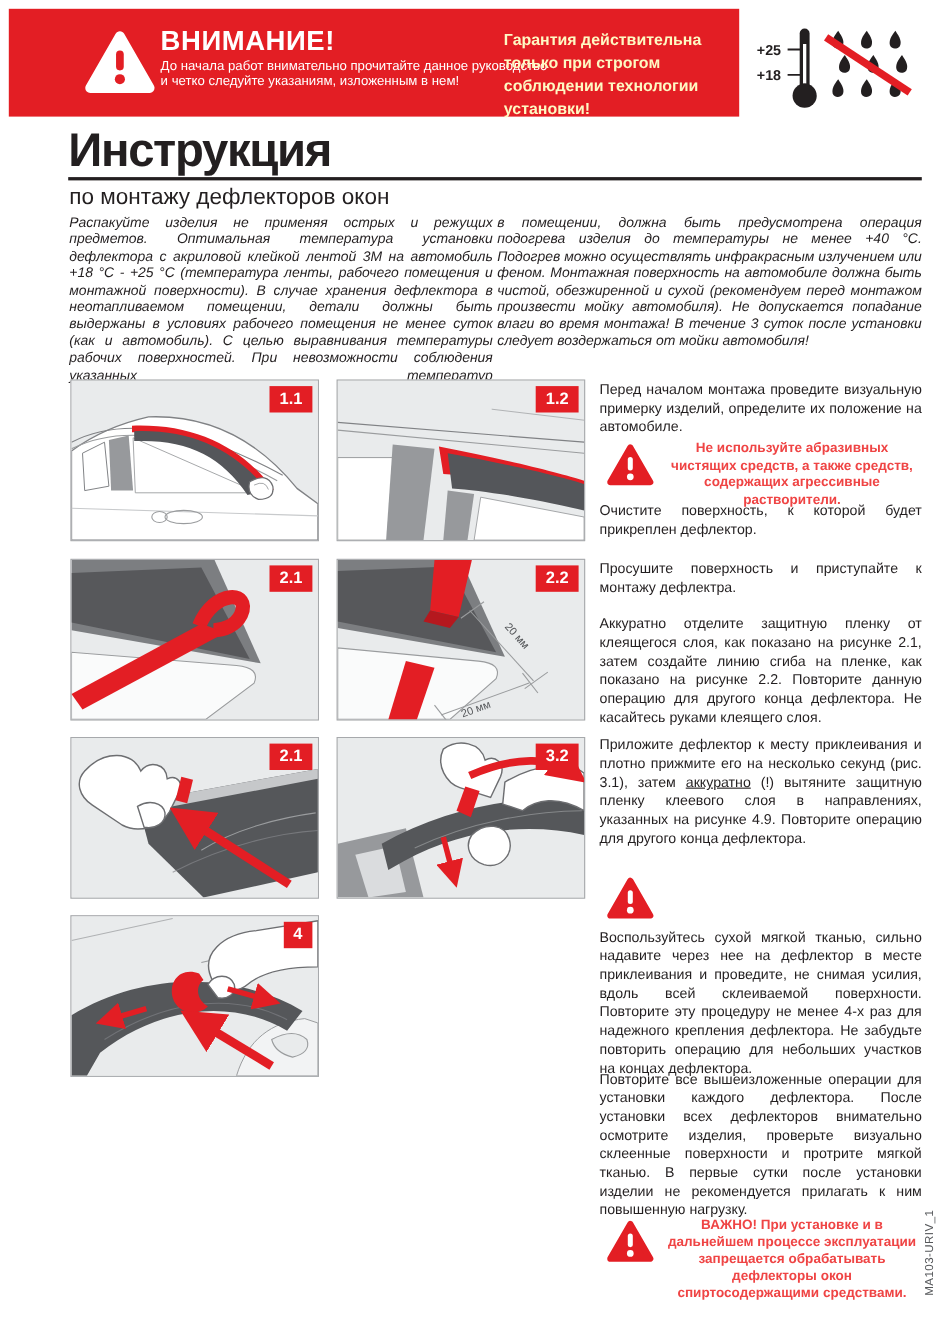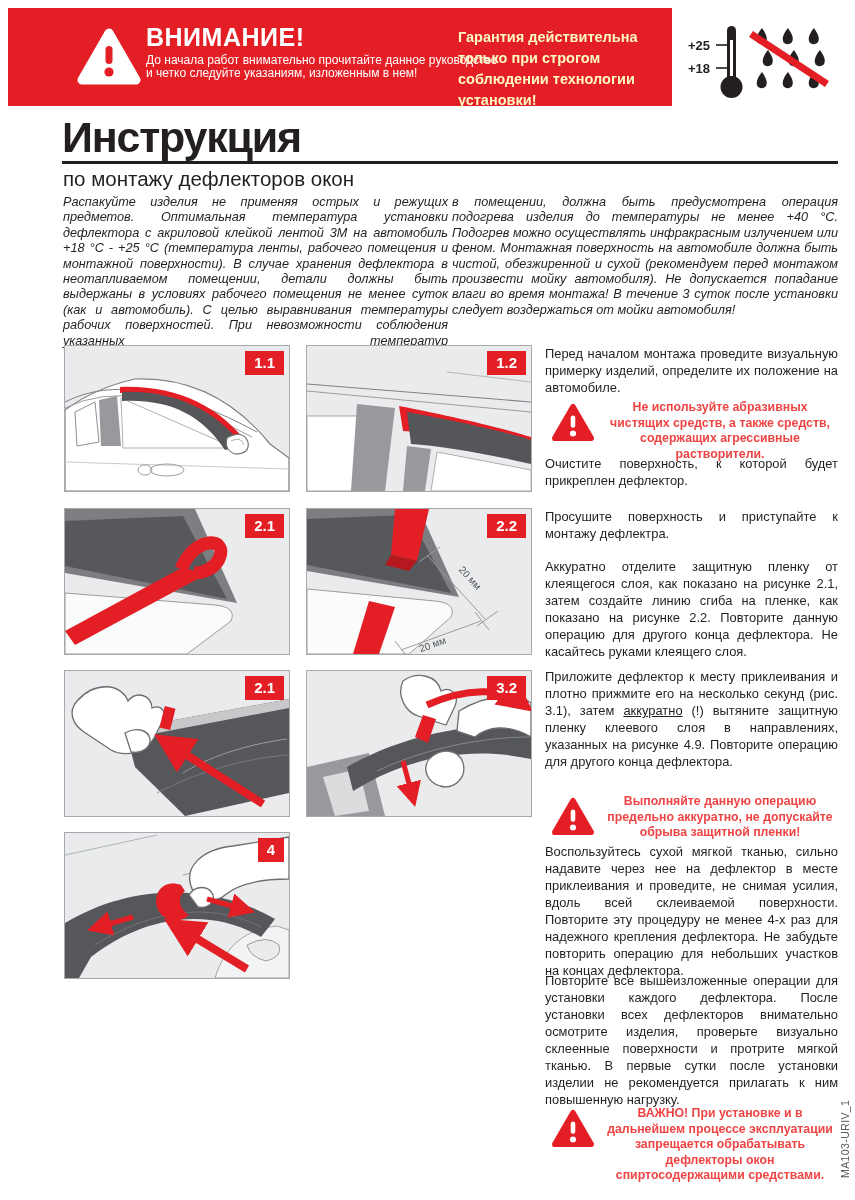--- a/index.html
+++ b/index.html
@@ -251,21 +251,20 @@
 <div class="step" style="top:558px;">Аккуратно отделите защитную пленку от клеящегося слоя, как показано на рисунке 2.1, затем создайте линию сгиба на пленке, как показано на рисунке 2.2. Повторите данную операцию для другого конца дефлектора. Не касайтесь руками клеящего слоя.</div>
 
 <div class="step" style="top:668px;"><span>Приложите дефлектор к месту приклеивания и плотно прижмите его на несколько секунд (рис. 3.1), затем </span><span class="emph">аккуратно</span><span> (!) вытяните защитную пленку клеевого слоя в направлениях, указанных на рисунке 4.9. Повторите операцию для другого конца дефлектора.</span></div>
 
 <div class="warn" style="top:794px;">
   <svg class="w-icon" viewBox="0 0 46 42">
     <path d="M23,4 L42,37 L4,37 Z" fill="#e31e24" stroke="#e31e24" stroke-width="6" stroke-linejoin="round"></path>
     <rect x="20.6" y="13" width="4.8" height="13" rx="2.4" fill="#ffffff"></rect>
     <circle cx="23" cy="32" r="3.2" fill="#ffffff"></circle>
   </svg>
-  <div class="w-text">Выполняйте данную операцию предельно аккуратно, не допускайте обрыва защитной пленки!</div>
 </div>
 
 <div class="step" style="top:843px;">Воспользуйтесь сухой мягкой тканью, сильно надавите через нее на дефлектор в месте приклеивания и проведите, не снимая усилия, вдоль всей склеиваемой поверхности. Повторите эту процедуру не менее 4-х раз для надежного крепления дефлектора. Не забудьте повторить операцию для небольших участков на концах дефлектора.</div>
 
 <div class="step" style="top:972px;">Повторите все вышеизложенные операции для установки каждого дефлектора. После установки всех дефлекторов внимательно осмотрите изделия, проверьте визуально склеенные поверхности и протрите мягкой тканью. В первые сутки после установки изделии не рекомендуется прилагать к ним повышенную нагрузку.</div>
 
 <div class="warn" style="top:1106px;">
   <svg class="w-icon" viewBox="0 0 46 42">
     <path d="M23,4 L42,37 L4,37 Z" fill="#e31e24" stroke="#e31e24" stroke-width="6" stroke-linejoin="round"></path>
     <rect x="20.6" y="13" width="4.8" height="13" rx="2.4" fill="#ffffff"></rect>

